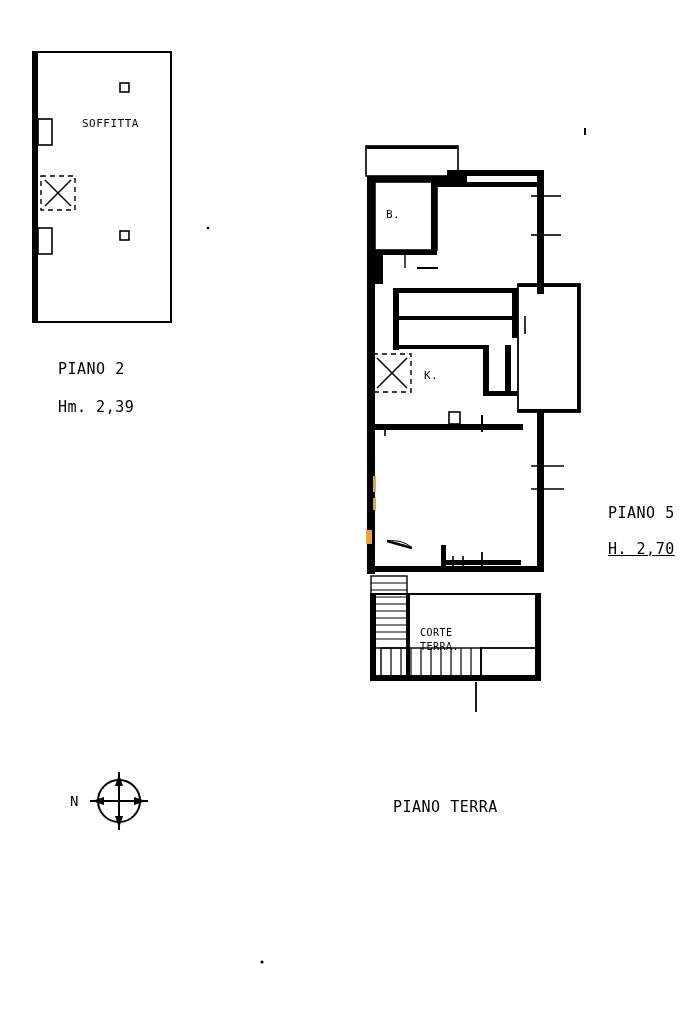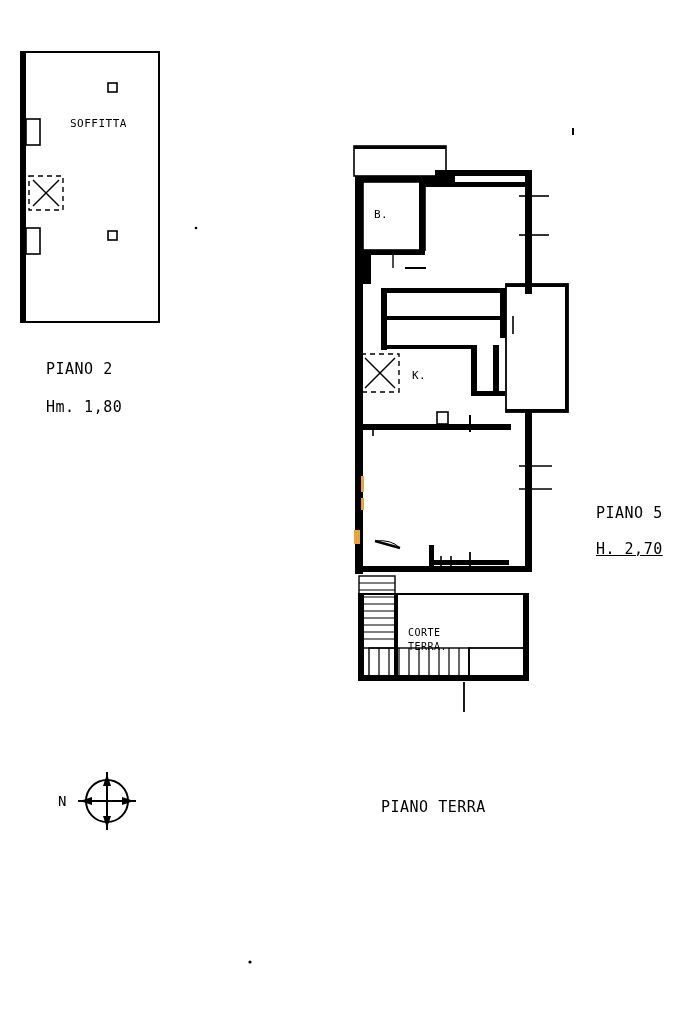--- a/index.html
+++ b/index.html
@@ -10,21 +10,21 @@
   body {
     width: 683px;
     height: 1023px;
     position: relative;
     font-family: "DejaVu Sans Mono", monospace;
     color: #000000;
     overflow: hidden;
   }
   .canvas {
     position: absolute;
-    left: 4px; top: 0;
+    left: 16px; top: 0;
     width: 541px;
     height: 1023px;
   }
   .label {
     position: absolute;
     font-family: "DejaVu Sans Mono", monospace;
     color: #000;
     white-space: pre;
     letter-spacing: 0.5px;
   }
@@ -189,21 +189,21 @@
       <polygon points="103,828 99,816 107,816" fill="#000"></polygon>
       <polygon points="76,801 88,797 88,805" fill="#000"></polygon>
       <polygon points="130,801 118,797 118,805" fill="#000"></polygon>
     </g>
   </svg>
 
   <div class="label lbl-room" style="left:66px; top:117px;">SOFFITTA</div>
 
   <div class="label lbl-plan" style="left:42px; top:360px;">PIANO 2</div>
 
-  <div class="label lbl-plan" style="left:42px; top:398px;">Hm. 1,80</div>
+  <div class="label lbl-plan" style="left:42px; top:398px;">Hm. 2,39</div>
 
   <div class="label lbl-room" style="left:370px; top:208px;">B.</div>
 
   <div class="label lbl-room" style="left:408px; top:369px;">K.</div>
 
   <div class="label lbl-plan" style="left:592px; top:504px;">PIANO 5</div>
 
   <div class="label lbl-plan" style="left:592px; top:540px;text-decoration:underline;">H. 2,70</div>
 
   <div class="label lbl-small" style="left:404px; top:627px;text-align:center;">CORTE</div>

